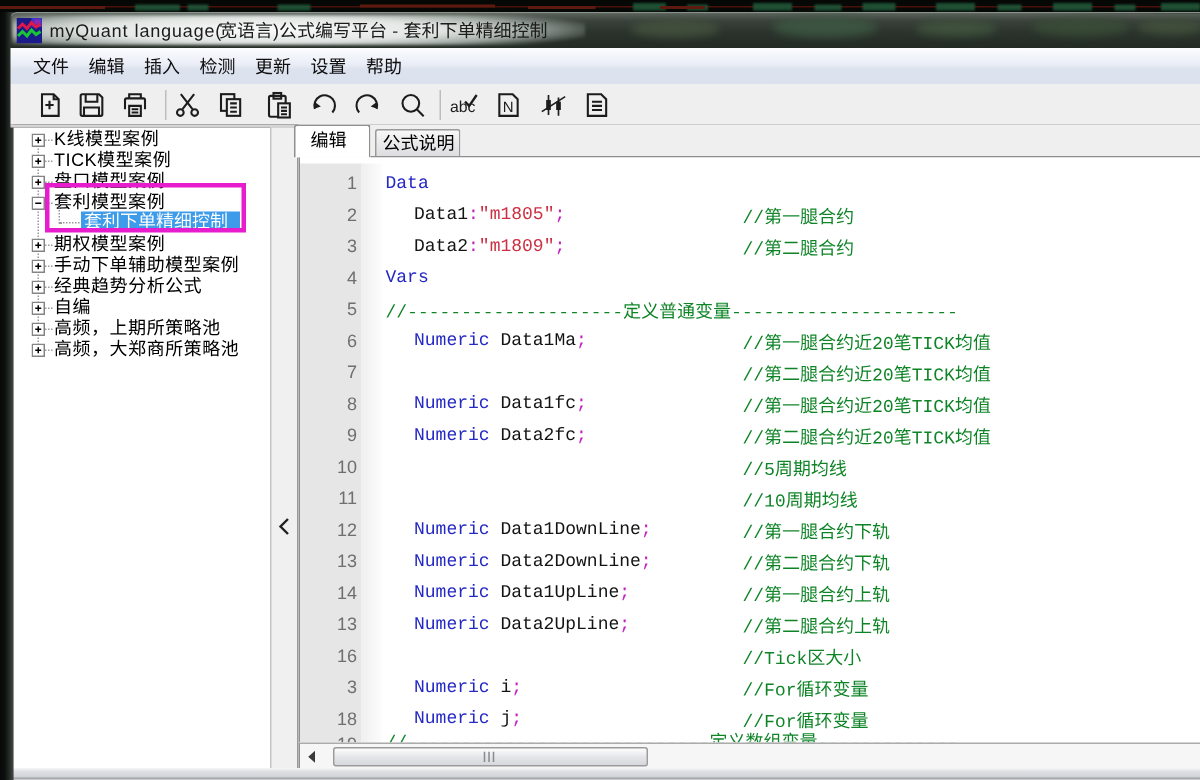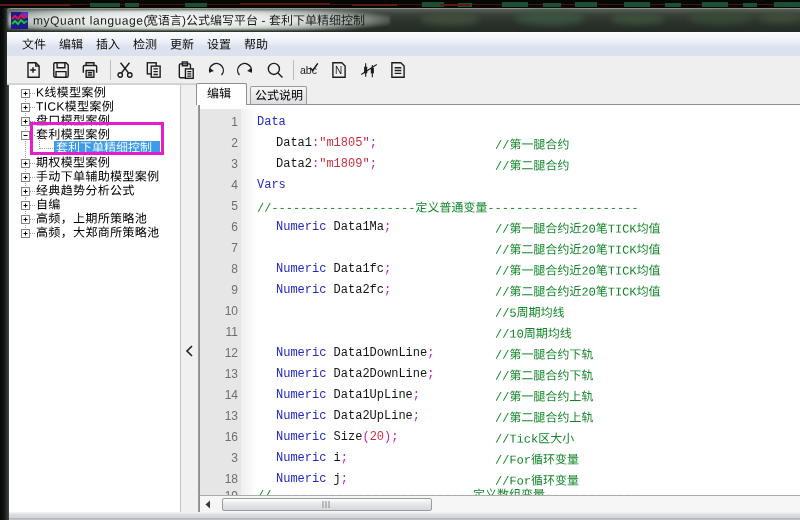--- a/index.html
+++ b/index.html
@@ -781,21 +781,20 @@
             <use href="#g7b2cc" transform="translate(14.4,10.6) scale(0.01200,-0.01200)"></use>
             <use href="#g4e8cc" transform="translate(26.4,10.6) scale(0.01200,-0.01200)"></use>
             <use href="#g817fc" transform="translate(38.4,10.6) scale(0.01200,-0.01200)"></use>
             <use href="#g5408c" transform="translate(50.4,10.6) scale(0.01200,-0.01200)"></use>
             <use href="#g7ea6c" transform="translate(62.4,10.6) scale(0.01200,-0.01200)"></use>
             <use href="#g4e0ac" transform="translate(74.4,10.6) scale(0.01200,-0.01200)"></use>
             <use href="#g8f68c" transform="translate(86.4,10.6) scale(0.01200,-0.01200)"></use>
           </g>
         </svg></div>
       <div class="abs num" style="left:10px;top:322px;width:28px">16</div>
-      <div class="abs mono" style="left:76px;top:322px"><span class="kw">Numeric </span><span class="id">Size</span><span class="pu">(</span><span class="stg">20</span><span class="pu">)</span><span class="pu">;</span></div>
       <div class="st" style="left:295px;top:326.5px"><svg width="79" height="14" viewBox="0 0 79 14">
           <g fill="#0e8426">
             <use href="#g2fm" transform="translate(0.0,10.6) scale(0.00586,-0.00586)"></use>
             <use href="#g2fm" transform="translate(7.2,10.6) scale(0.00586,-0.00586)"></use>
             <use href="#g54m" transform="translate(14.4,10.6) scale(0.00586,-0.00586)"></use>
             <use href="#g69m" transform="translate(21.6,10.6) scale(0.00586,-0.00586)"></use>
             <use href="#g63m" transform="translate(28.8,10.6) scale(0.00586,-0.00586)"></use>
             <use href="#g6bm" transform="translate(36.0,10.6) scale(0.00586,-0.00586)"></use>
             <use href="#g533ac" transform="translate(43.2,10.6) scale(0.01200,-0.01200)"></use>
             <use href="#g5927c" transform="translate(55.2,10.6) scale(0.01200,-0.01200)"></use>

